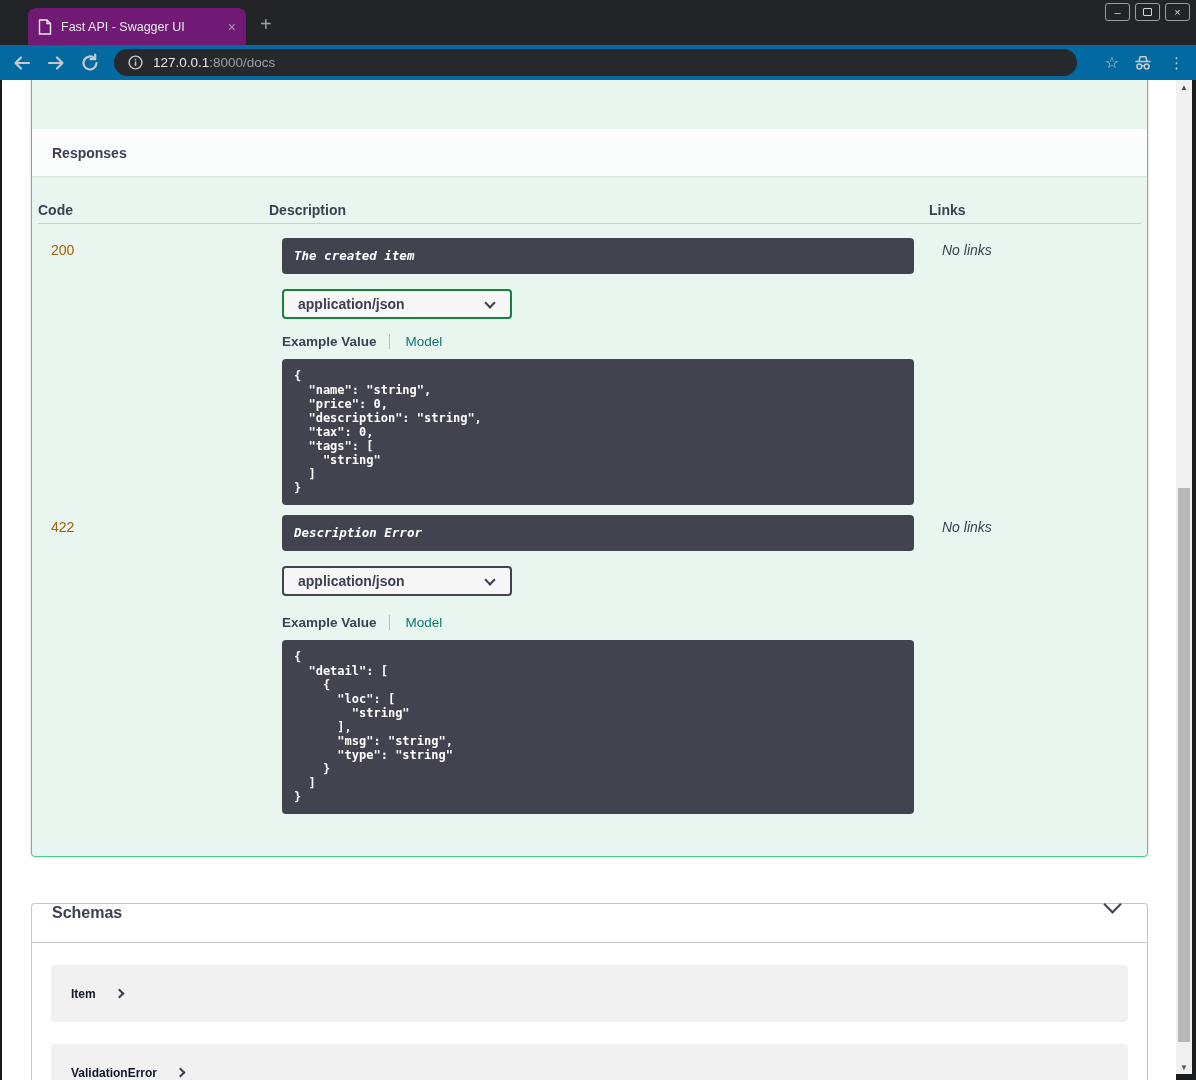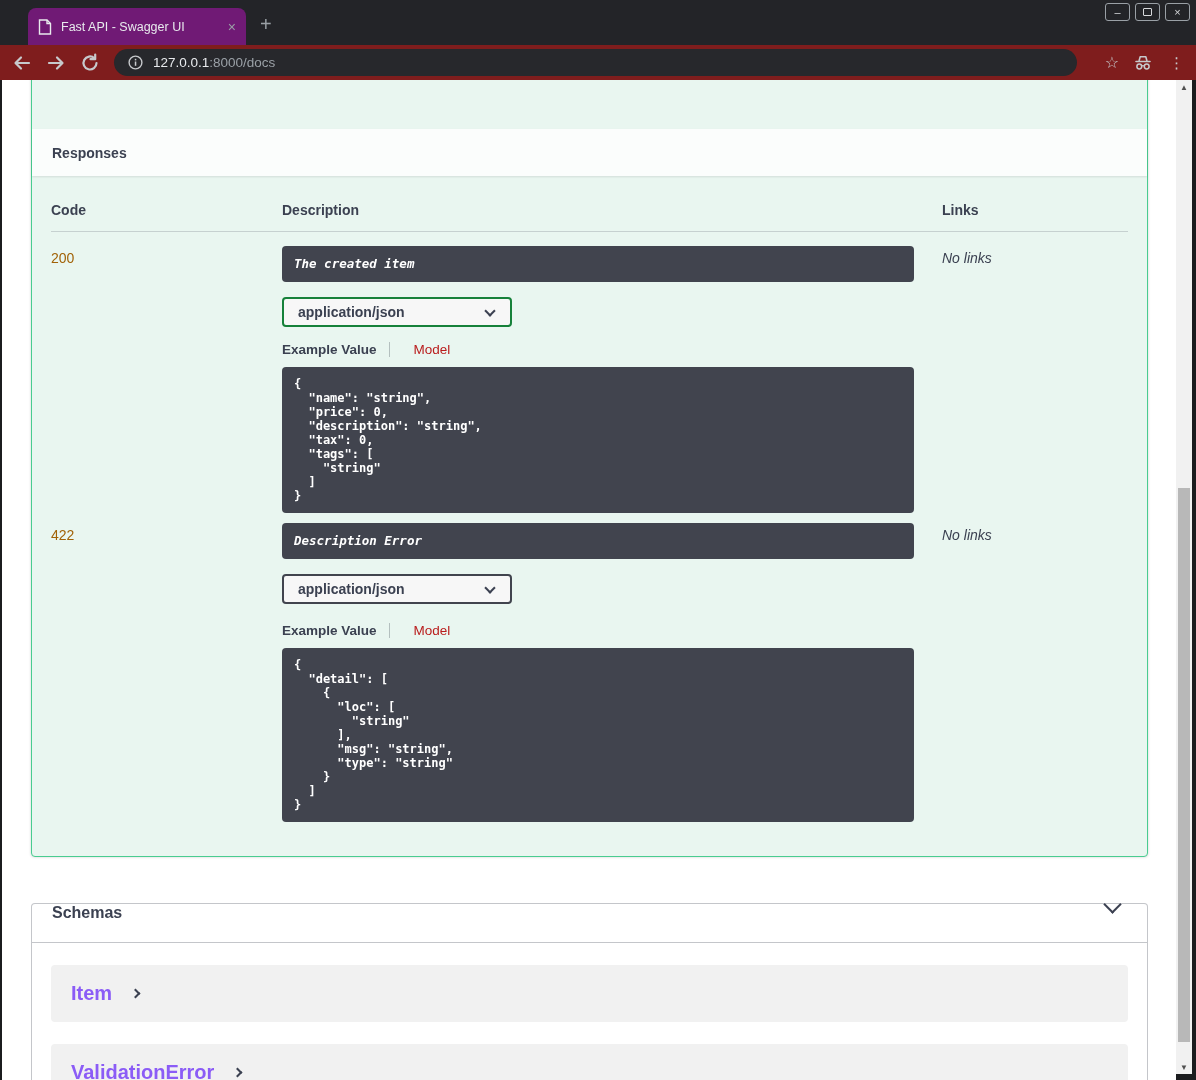--- a/index.html
+++ b/index.html
@@ -13,21 +13,21 @@
   .favicon { width:14px; height:16px; margin-right:9px; flex:0 0 auto; }
   .tab-title { color:#e8eaed; font-size:12.5px; white-space:nowrap; overflow:hidden; flex:1; }
   .tab-close { color:#9aa0a6; font-size:14px; margin-left:6px; cursor:default; }
   .newtab { position:absolute; left:260px; top:14px; color:#9aa0a6; font-size:20px; line-height:20px; }
   .wincontrols { position:absolute; right:6px; top:3px; display:flex; gap:5px; }
   .winbtn { width:25px; height:18px; border:1px solid #9aa0a6; border-radius:3px; color:#d7d9dc;
             display:flex; align-items:center; justify-content:center; font-size:11px; line-height:1; background:#232428; }
   .winbtn .maxbox { width:9px; height:8px; border:1px solid #d7d9dc; border-radius:1px; display:block; }
 
   
-  .toolbar { height:35px; background:#7f1d1d; display:flex; align-items:center; padding:0 12px; flex:0 0 auto; }
+  .toolbar { height:35px; background:#0369a1; display:flex; align-items:center; padding:0 12px; flex:0 0 auto; }
   .nav-ico { width:20px; height:20px; margin-right:14px; flex:0 0 auto; }
   .urlbar { flex:1; height:27px; background:#27282c; border-radius:14px; display:flex; align-items:center;
             padding:0 14px; margin-right:12px; }
   .info-ico { width:15px; height:15px; margin-right:10px; flex:0 0 auto; }
   .url-host { color:#e8eaed; font-size:13.5px; }
   .url-rest { color:#9aa0a6; font-size:13.5px; }
   .bar-ico { color:#c7c9cc; font-size:16px; margin-left:16px; line-height:1; }
   .dots { font-size:15px; letter-spacing:0; }
 
   
@@ -44,21 +44,21 @@
 
   
   .opblock { position:absolute; left:29px; top:-6px; width:1117px; height:783px;
              background:#e9f6f0; border:1px solid #49cc90; border-radius:4px;
              box-shadow:0 0 3px rgba(0,0,0,.19); }
   .spacer-top { height:54px; }
   .section-header { height:47px; background:rgba(255,255,255,.8); box-shadow:0 1px 2px rgba(0,0,0,.1);
                     display:flex; align-items:center; padding:0 20px; }
   .section-title { font-size:14px; font-weight:bold; color:#3b4151; }
 
-  .table-head { display:flex; margin:0 19px; padding:26px 0 13px 0; border-bottom:1px solid rgba(59,65,81,.2); }
+  .table-head { display:flex; margin:0 6px; padding:26px 0 5px 0; border-bottom:1px solid rgba(59,65,81,.2); }
   .th { font-size:14px; font-weight:bold; color:#3b4151; }
   .col-code { width:231px; flex:0 0 auto; }
   .col-desc { width:660px; flex:0 0 auto; }
   .col-links { flex:1; }
 
   .response-row { display:flex; padding:14px 19px 0 19px; }
   .row-422 { padding-top:10px; }
   .code-val { font-size:14px; color:#a16207; padding-top:4px; }
   .links-val { font-size:14px; color:#3b4151; font-style:italic; padding-top:4px; }
 
@@ -71,39 +71,39 @@
   .sel-green { border:2px solid #16813a; }
   .sel-dark  { border:2px solid #41444e; }
   .chev-dn { width:8px; height:8px; border-right:2px solid #3b4151; border-bottom:2px solid #3b4151;
              transform:rotate(45deg); position:absolute; right:16px; top:8px; }
   .accept-note { margin-top:5px; font-size:12px; color:#1b8239; }
   .accept-note .mono { font-family:"DejaVu Sans Mono", monospace; font-size:12px; }
 
   .tabs { margin-top:14px; display:flex; align-items:center; height:17px; }
   .tab-example { font-size:13.5px; font-weight:bold; color:#3b4151; padding-right:12px;
                  border-right:1px solid rgba(59,65,81,.3); }
-  .tab-model { font-size:13.5px; color:#b91c1c; margin-left:24px; }
+  .tab-model { font-size:13.5px; color:#0f766e; margin-left:16px; }
   .tabs-422 { margin-top:18px; }
 
   pre.example { width:632px; background:#41444e; border-radius:4px; margin-top:9px; padding:10px 12px;
                 color:#ffffff; font-family:"DejaVu Sans Mono", monospace; font-size:12px;
                 line-height:14px; font-weight:600; white-space:pre; overflow:hidden; }
 
   
   .models { position:absolute; left:29px; top:823px; width:1117px; height:300px;
             background:#ffffff; border:1px solid rgba(59,65,81,.3); border-radius:4px; }
   .models-header { height:39px; border-bottom:1px solid rgba(59,65,81,.3); display:flex;
                    align-items:flex-start; padding:0 20px; }
   .models-title { font-size:16px; font-weight:bold; color:#3b4151; flex:1; }
   .models-chev { width:13px; height:13px; border-right:2px solid #3b4151; border-bottom:2px solid #3b4151;
                  transform:rotate(45deg); margin-right:8px; margin-top:-6px; }
   .models-body { padding:22px 19px; }
   .model-row { height:57px; background:#f1f1f1; border-radius:4px; display:flex; align-items:center;
                padding:0 20px; margin-bottom:22px; }
-  .model-name { font-size:20px; font-weight:bold; color:#8b5cf6; }
+  .model-name { font-size:12px; font-weight:bold; color:#0f172a; }
   .chev-r { width:7px; height:7px; border-right:2.5px solid #3b4151; border-bottom:2.5px solid #3b4151;
             transform:rotate(-45deg); margin-left:20px; }
 </style>
 </head>
 <body>
 
 <div class="window">
 
   <div class="titlebar">
     <div class="tab">

